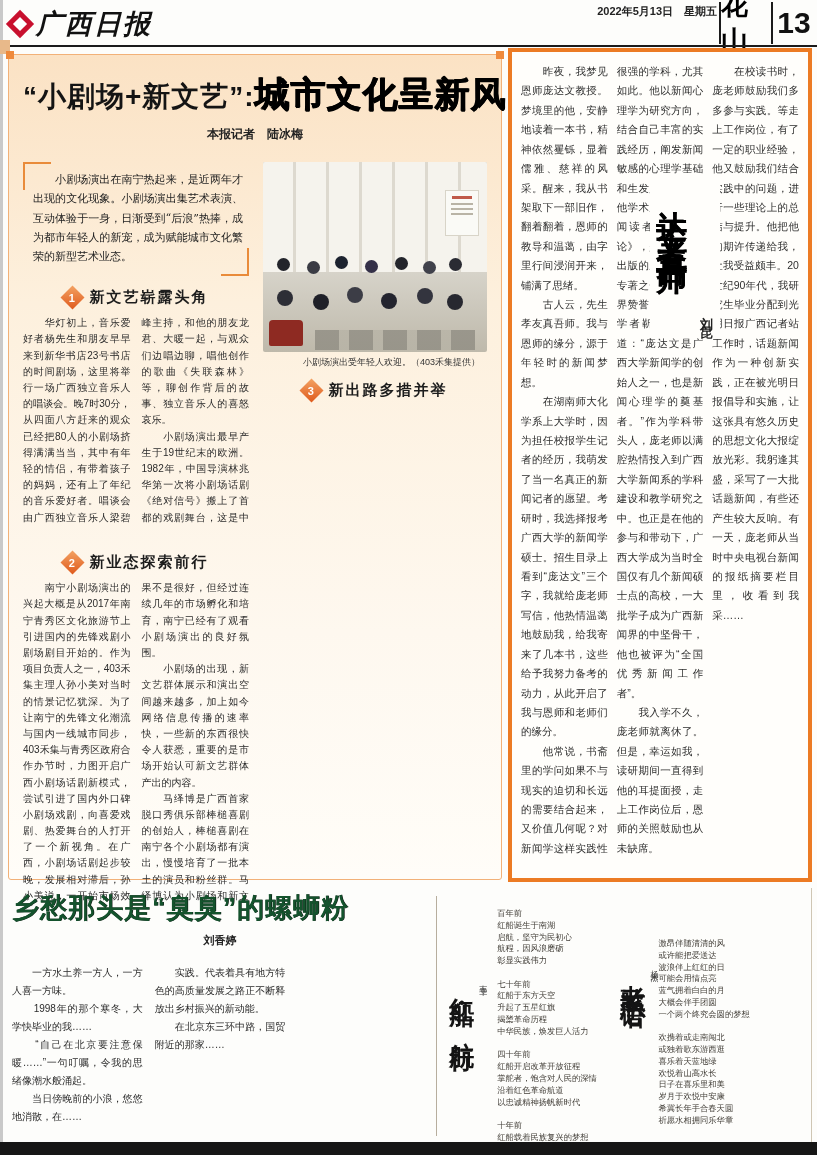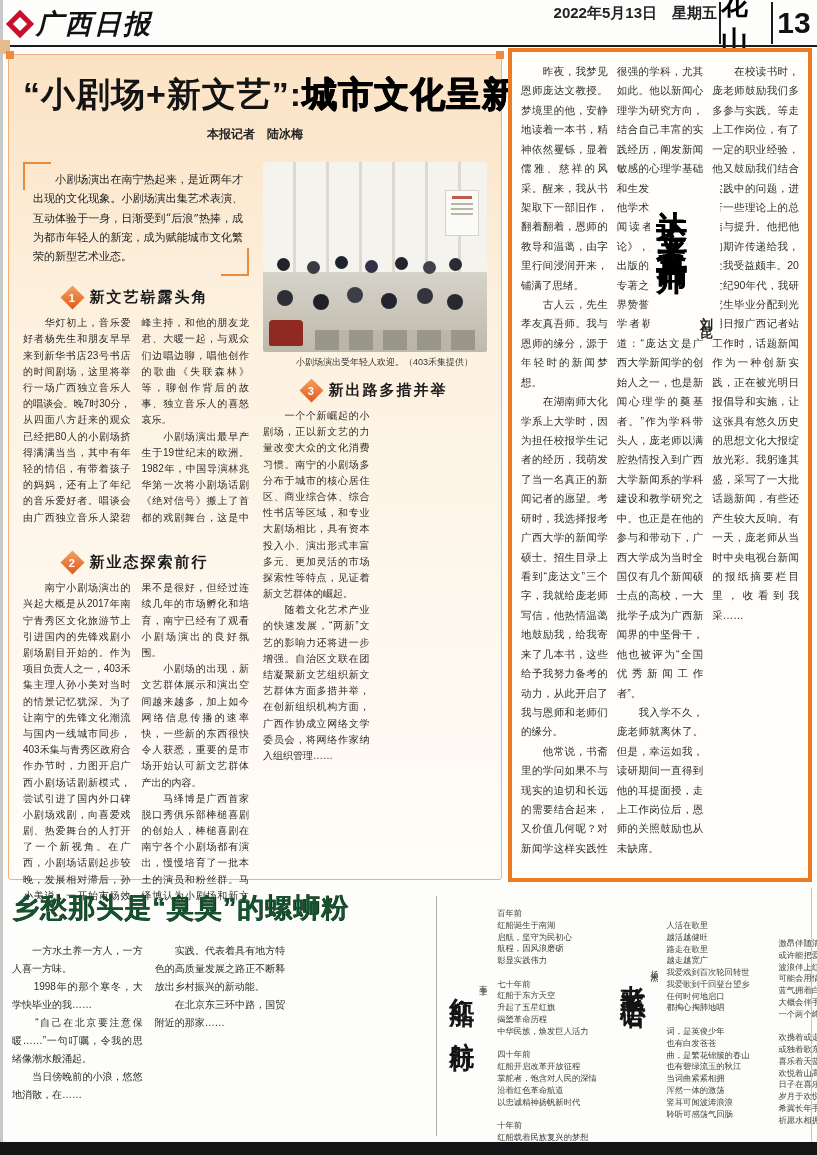--- a/index.html
+++ b/index.html
@@ -8,37 +8,37 @@
   #page { position:relative; width:817px; height:1155px; background:#fdfdfb; overflow:hidden; margin:0 auto; }
 
   
   #hdr { position:absolute; left:0; top:0; width:817px; height:60px; }
   #hdr-rule { position:absolute; left:0; top:45px; width:817px; height:2px; background:#1b1b1b; }
   .masthead { position:absolute; left:10px; top:6px; display:flex; align-items:center; gap:6px; }
   .logo-diamond { width:20px; height:20px; background:#c8102e; transform:rotate(45deg); position:relative; }
   .logo-diamond::after { content:""; position:absolute; left:5px; top:5px; width:10px; height:10px; background:#fff; }
   .logo-text { font-family:"DejaVu Serif", serif; font-weight:900; font-style:italic; font-size:27px; color:#111; letter-spacing:2px; }
   .hdr-right { position:absolute; right:100px; top:4px; text-align:right; }
-  .hdr-date { font-size:15px; font-weight:700; color:#222; margin-bottom:21px; }
+  .hdr-date { font-size:11px; font-weight:700; color:#222; margin-bottom:21px; }
   .hdr-staff { font-size:8.5px; color:#333; font-weight:700; letter-spacing:.3px; }
   .hdr-section { position:absolute; right:46px; top:2px; width:52px; height:42px; border-left:2px solid #1b1b1b;
                  display:flex; align-items:center; justify-content:center;
                  font-size:27px; font-weight:900; color:#000; font-family:"DejaVu Serif", serif; }
   .hdr-pagenum { position:absolute; right:2px; top:2px; width:44px; height:42px; border-left:2px solid #1b1b1b;
                  display:flex; align-items:center; justify-content:center;
                  font-size:30px; font-weight:900; color:#111; }
 
   
   #panel { position:absolute; left:8px; top:54px; width:494px; height:826px;
            background:linear-gradient(180deg,#fbe2c4 0%, #fdf0dd 30%, #fef8ef 70%, #fffdf8 100%);
            border:1px solid #f2b178; border-radius:3px; padding:12px 14px 10px; }
   .notch { position:absolute; width:8px; height:8px; background:#ef8a3c; top:-4px; }
   .notch.l { left:-3px; } .notch.r { right:-3px; }
   .m-head { text-align:center; margin-top:4px; white-space:nowrap; }
-  .m-head .t1 { font-size:34px; font-weight:700; color:#141414; letter-spacing:1px; }
+  .m-head .t1 { font-size:28px; font-weight:700; color:#141414; letter-spacing:1px; }
   .m-head .t2 { font-size:35px; font-weight:900; color:#000;
                 text-shadow:0.6px 0 0 #000, -0.6px 0 0 #000, 0 0.6px 0 #000; letter-spacing:1px; }
   .m-byline { text-align:center; font-size:12px; font-weight:700; color:#222; margin:8px 0 19px; }
   .m-cols { display:flex; gap:14px; }
   .m-left { width:236px; } .m-right { width:224px; }
   .lead { position:relative; font-size:11px; line-height:1.75; color:#222; text-align:justify;
           padding:8px 6px 10px 10px; font-family:"DejaVu Serif", serif; }
   .lead::before { content:""; position:absolute; left:0; top:0; width:26px; height:26px;
                   border-left:2px solid #e98b3a; border-top:2px solid #e98b3a; }
   .lead::after { content:""; position:absolute; right:0; bottom:0; width:26px; height:26px;
@@ -63,21 +63,21 @@
   .ph-sign i { display:block; margin:5px auto 0; width:20px; height:3px; background:#c05a4a; }
   .ph-sign em { display:block; margin:4px auto 0; width:22px; height:2px; background:#b9b4a6; box-shadow:0 5px 0 #b9b4a6, 0 10px 0 #b9b4a6; }
   .heads { position:absolute; left:14px; border-radius:50%; background:#23242b; }
   .row1 { top:96px; width:13px; height:13px;
           box-shadow:30px 3px 0 #3a3b44, 58px -2px 0 #1d2330, 88px 2px 0 #343048, 118px -1px 0 #23242b, 146px 3px 0 #40414b, 172px 0 0 #2a2b33; }
   .row2 { top:128px; width:16px; height:16px; background:#2d2e36;
           box-shadow:36px 4px 0 #1f2028, 70px -3px 0 #3c3d46, 104px 3px 0 #23242e, 140px -2px 0 #33343e, 170px 4px 0 #272830; }
   .chair-red { position:absolute; left:6px; bottom:6px; width:34px; height:26px; background:#8e2a22; border-radius:4px 4px 2px 2px; }
   .chair-grey { position:absolute; left:52px; bottom:2px; width:160px; height:20px;
                 background:repeating-linear-gradient(90deg,#8f8c82 0 24px, #b7b3a6 24px 34px); opacity:.8; }
-  .caption { font-size:9px; color:#333; text-align:right; margin:4px 14px 2px; }
+  .caption { font-size:9px; color:#333; text-align:right; margin:4px 7px 2px; }
 
   
   #essay { position:absolute; left:508px; top:48px; width:304px; height:834px;
            border:4px solid #ec7b24; background:#fffefb; padding:10px 9px; }
   .essay-flow { column-count:3; column-gap:9px; column-fill:auto; height:100%;
                 font-size:10.5px; line-height:1.85; color:#2e2e2e; text-align:justify; white-space:pre-line; }
   .essay-titleblock { position:absolute; left:138px; top:128px; background:#fffefb; padding:6px 5px;
                       display:flex; flex-direction:row; align-items:flex-start; }
   .essay-vtitle { writing-mode:vertical-rl; text-orientation:upright; font-family:"DejaVu Serif", serif;
                   font-size:31px; font-weight:900; color:#000; letter-spacing:9px; line-height:1.1;
@@ -185,41 +185,40 @@
           <span class="chair-grey"></span>
         </div>
         <div class="caption">小剧场演出受年轻人欢迎。（403禾集提供）</div>
 
         <div class="sec-h">
           <span class="sec-diamond">
               <b>3</b>
             </span>
           <span class="sec-title">新出路多措并举</span>
         </div>
-        <div class="body-cols h428">　　一个个新崛起的小剧场，正以新文艺的力量改变大众的文化消费习惯。南宁的小剧场多分布于城市的核心居住区、商业综合体、综合性书店等区域，和专业大剧场相比，具有资本投入小、演出形式丰富多元、更加灵活的市场探索性等特点，见证着新文艺群体的崛起。
-　　随着文化艺术产业的快速发展，“两新”文艺的影响力还将进一步增强。自治区文联在团结凝聚新文艺组织新文艺群体方面多措并举，在创新组织机构方面，广西作协成立网络文学委员会，将网络作家纳入组织管理……</div>
       </div>
     </div>
   </div>
 
   <div id="essay">
     <div class="essay-flow">　　昨夜，我梦见恩师庞达文教授。梦境里的他，安静地读着一本书，精神依然矍铄，显着儒雅、慈祥的风采。醒来，我从书架取下一部旧作，翻着翻着，恩师的教导和温蔼，由字里行间浸润开来，铺满了思绪。
 　　古人云，先生孝友真吾师。我与恩师的缘分，源于年轻时的新闻梦想。
 　　在湖南师大化学系上大学时，因为担任校报学生记者的经历，我萌发了当一名真正的新闻记者的愿望。考研时，我选择报考广西大学的新闻学硕士。招生目录上看到“庞达文”三个字，我就给庞老师写信，他热情温蔼地鼓励我，给我寄来了几本书，这些给予我努力备考的动力，从此开启了我与恩师和老师们的缘分。
 　　他常说，书斋里的学问如果不与现实的迫切和长远的需要结合起来，又价值几何呢？对新闻学这样实践性很强的学科，尤其如此。他以新闻心理学为研究方向，结合自己丰富的实践经历，阐发新闻敏感的心理学基础和生发路径。体现他学术成果的《新闻读者心理学导论》，是我国最早出版的新闻心理学专著之一，广受学界赞誉。国内知名学者靳保卫评价道：“庞达文是广西大学新闻学的创始人之一，也是新闻心理学的奠基者。”作为学科带头人，庞老师以满腔热情投入到广西大学新闻系的学科建设和教学研究之中。也正是在他的参与和带动下，广西大学成为当时全国仅有几个新闻硕士点的高校，一大批学子成为广西新闻界的中坚骨干，他也被评为“全国优秀新闻工作者”。
 　　我入学不久，庞老师就离休了。但是，幸运如我，读研期间一直得到他的耳提面授，走上工作岗位后，恩师的关照鼓励也从未缺席。
 　　在校读书时，庞老师鼓励我们多多参与实践。等走上工作岗位，有了一定的职业经验，他又鼓励我们结合实践中的问题，进行一些理论上的总结与提升。他把他的期许传递给我，让我受益颇丰。20世纪90年代，我研究生毕业分配到光明日报广西记者站工作时，话题新闻作为一种创新实践，正在被光明日报倡导和实施，让这张具有悠久历史的思想文化大报绽放光彩。我躬逢其盛，采写了一大批话题新闻，有些还产生较大反响。有一天，庞老师从当时中央电视台新闻的报纸摘要栏目里，收看到我采……</div>
     <div class="essay-titleblock">
       <div class="essay-vtitle">达于文者真吾师</div>
       <div class="essay-vauthor">刘昆</div>
     </div>
   </div>
 
   <div id="bl">
     <div class="bl-title">乡愁那头是“臭臭”的螺蛳粉</div>
+    <div class="bl-author">刘香婷</div>
     <div class="bl-cols">　　一方水土养一方人，一方人喜一方味。
 　　1998年的那个寒冬，大学快毕业的我……
 　　“自己在北京要注意保暖……”一句叮嘱，令我的思绪像潮水般涌起。
 　　当日傍晚前的小浪，悠悠地消散，在……
 　　实践。代表着具有地方特色的高质量发展之路正不断释放出乡村振兴的新动能。
 　　在北京东三环中路，国贸附近的那家……</div>
   </div>
   <div id="bl-divider"></div>
 
   <div id="poems">
@@ -252,37 +251,20 @@
 答卷队伍，日益培砺浩大
 人民至上，风景大业把人惟
 无尽之境共佳期</div>
     </div>
     <div class="poem poem2">
       <div class="tcol">
         <div class="poem-vtitle">老歌手心语</div>
         <div class="poem-vauthor">杨来杰</div>
       </div>
       <div class="cols2">
-        <div class="poem-text">人活在歌里
-越活越健旺
-路走在歌里
-越走越宽广
-我爱戏到百次轮回转世
-我爱歌到千回登台望乡
-任何时何地启口
-都掏心掏肺地唱
-
-词，是英俊少年
-也有白发苍苍
-曲，是繁花锦簇的春山
-也有碧绿流玉的秋江
-当词曲紧紧相拥
-浑然一体的激荡
-竖耳可闻波涛浪浪
-聆听可感荡气回肠</div>
         <div class="poem-text r">激昂伴随清清的风
 或许能把爱送达
 波浪伴上红红的日
 可能会用情点亮
 蓝气拥着白白的月
 大概会伴手团圆
 一个两个终究会圆的梦想
 
 欢携着或走南闯北
 或独着歌东游西逛

